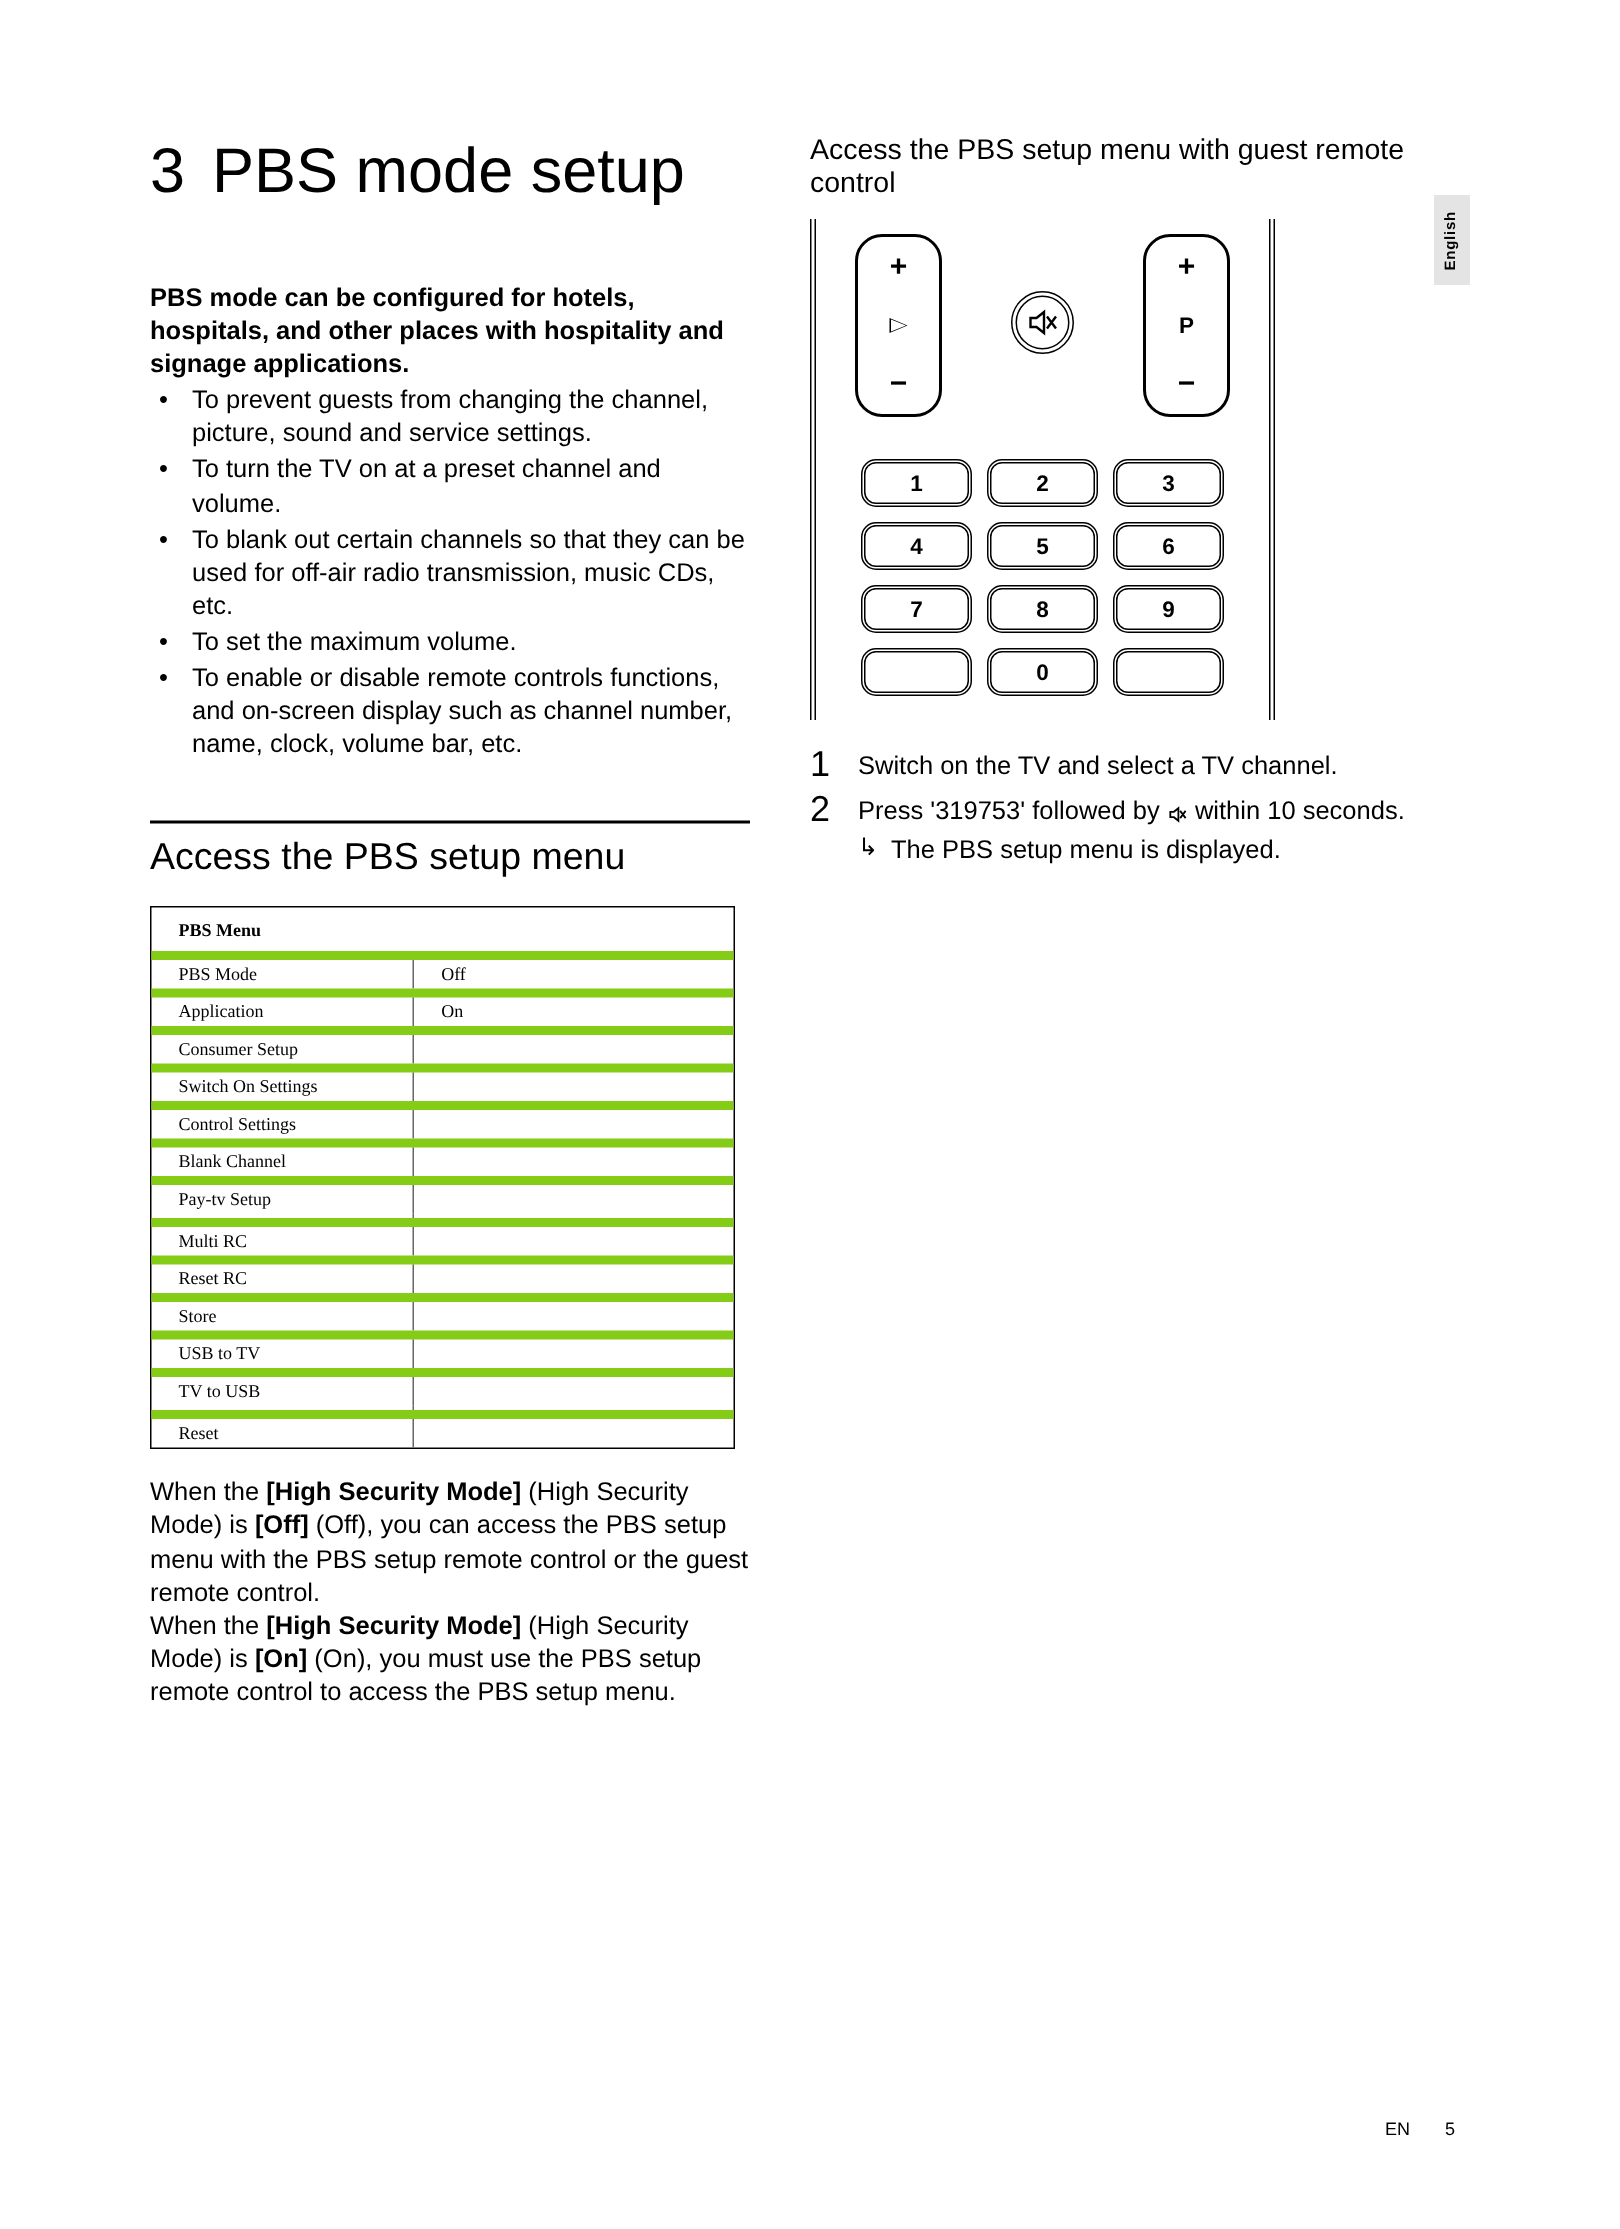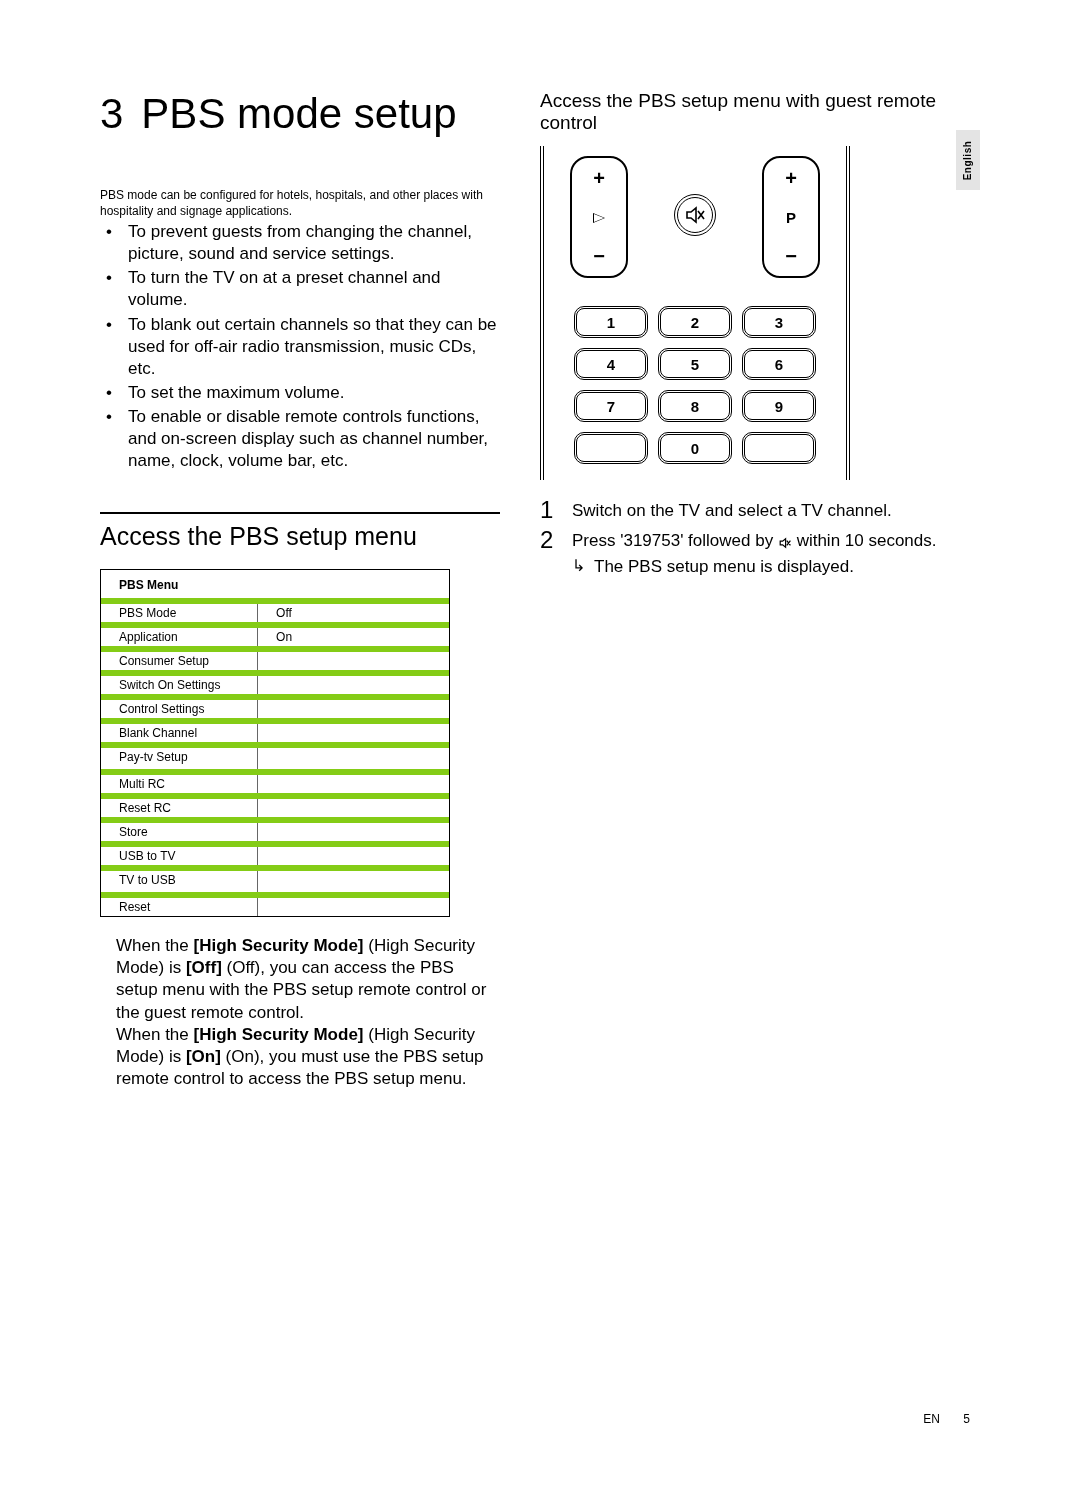--- a/index.html
+++ b/index.html
@@ -23,23 +23,24 @@
     font-size: 42px;
     font-weight: normal;
     margin-bottom: 50px;
     font-family: 'Gill Sans', 'Segoe UI', sans-serif;
   }
   .chapter-num {
     font-weight: normal;
     margin-right: 18px;
   }
   .body-text {
-    font-size: 12px;
+    font-size: 17px;
     line-height: 1.3;
     font-family: 'Gill Sans', 'Segoe UI', sans-serif;
+    font-weight: bold;
   }
   ul.bullets {
     list-style: none;
     padding-left: 28px;
     margin-top: 2px;
   }
   ul.bullets li {
     position: relative;
     margin-bottom: 2px;
     font-size: 17px;
@@ -67,22 +68,22 @@
   .section-h3 {
     font-size: 19px;
     font-weight: normal;
     margin-bottom: 12px;
     font-family: 'Gill Sans', 'Segoe UI', sans-serif;
   }
 
   
   .pbs-menu {
     border: 1px solid #000;
-    width: 350px;
-    font-family: Liberation Sans, sans-serif;
+    width: 390px;
+    font-family: Liberation Serif, serif;
     font-size: 12px;
     margin-bottom: 18px;
   }
   .pbs-menu-title {
     padding: 8px 18px 6px 18px;
     font-weight: bold;
   }
   .pbs-menu table {
     width: 100%;
     border-collapse: collapse;
@@ -100,21 +101,20 @@
   .pbs-menu tr.spacer td {
     border-top: none;
     height: 6px;
     padding: 0;
   }
 
   .note-text {
     font-size: 17px;
     line-height: 1.3;
     font-family: 'Gill Sans', 'Segoe UI', sans-serif;
-    margin-left: 16px;
   }
   .bold { font-weight: bold; }
 
   
   .remote {
     width: 310px;
     margin: 0 0 18px 0;
     border-left: 4px double #000;
     border-right: 4px double #000;
     padding: 10px 26px 16px 26px;

